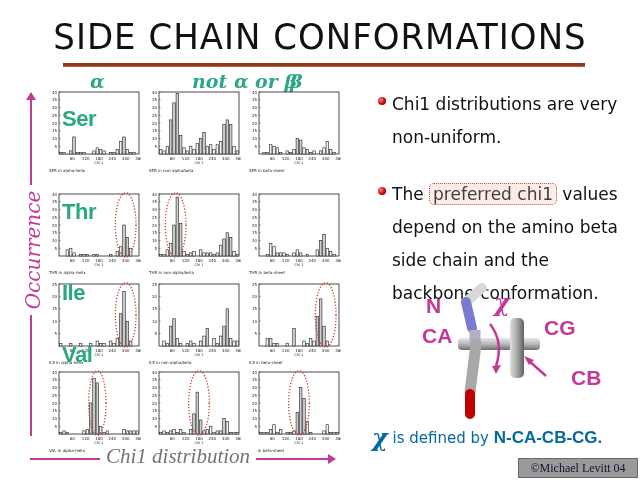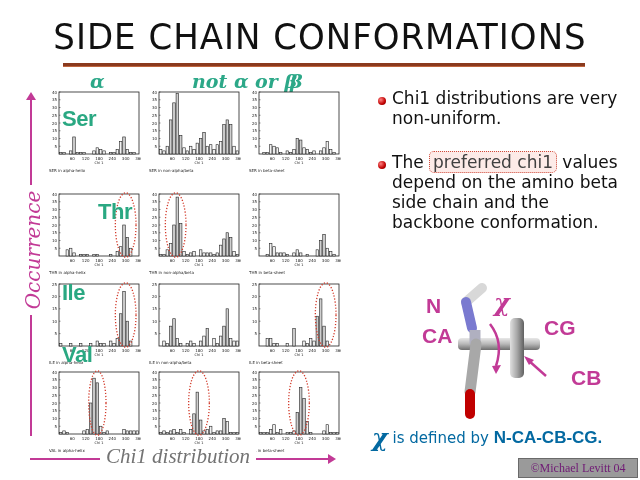--- a/index.html
+++ b/index.html
@@ -46,42 +46,42 @@
   .chi-arrow {
     position: absolute; left: 328px; top: 454px; width: 0; height: 0;
     border-top: 5px solid transparent; border-bottom: 5px solid transparent; border-left: 8px solid #c23a96;
   }
   .chi-label {
     position: absolute; left: 100px; top: 444px; padding: 0 6px; background: #fff;
     color: #737373; font-family: Liberation Serif, serif; font-size: 21px; font-style: italic;
   }
 
   .bullets { position: absolute; left: 378px; top: 88px; width: 258px; }
-  .bullet { position: relative; padding-left: 14px; font-family: "DejaVu Sans", sans-serif; font-size: 17px; line-height: 20px; color: #111; }
+  .bullet { position: relative; padding-left: 14px; font-family: "DejaVu Sans", sans-serif; font-size: 17px; line-height: 33px; color: #111; }
   .bullet + .bullet { margin-top: 24px; }
   .bullet .dot {
     position: absolute; left: 0; top: 9px; width: 8px; height: 8px; border-radius: 50%;
     background: radial-gradient(circle at 35% 35%, #ff8080, #c00000 60%, #700000);
   }
   .hl {
     border: 1.5px dotted #d04a3a; background: #fdebe8; border-radius: 5px; padding: 0 3px; color: #404040;
   }
 
   .molecule { position: absolute; left: 400px; top: 280px; width: 200px; height: 150px; }
   .mol-label { position: absolute; font-family: "Liberation Sans", sans-serif; font-weight: bold; color: #c23a96; font-size: 21px; }
   .chi-sym { position: absolute; font-family: "DejaVu Serif", serif; font-style: italic; font-weight: bold; color: #c23a96; font-size: 24px; }
 
   .definition { position: absolute; left: 372px; top: 423px; font-size: 16px; color: #0369a1; white-space: nowrap; }
   .definition .chi { font-family: "DejaVu Serif", serif; font-style: italic; font-weight: bold; font-size: 24px; vertical-align: -3px; }
   .definition .cur { font-family: "DejaVu Sans", sans-serif; font-size: 15px; }
   .definition .atoms { font-family: "Liberation Sans", sans-serif; font-weight: bold; font-size: 17px; }
 
   .credit {
     position: absolute; left: 518px; top: 458px; width: 120px; height: 20px; background: #9a9a9a;
-    border: 1px solid #6a6a6a; color: #701a75; font-family: "Liberation Serif", serif; font-size: 12px;
+    border: 1px solid #6a6a6a; color: #0f172a; font-family: "Liberation Serif", serif; font-size: 12px;
     text-align: center; line-height: 18px;
   }
 </style>
 </head>
 <body>
 
 <div class="title">SIDE CHAIN CONFORMATIONS</div>
 <div class="title-rule"></div>
 
 <div class="col-header" style="left:90px;">α</div>
@@ -646,21 +646,21 @@
         <text x="80.66666666666667" y="71.5" font-size="4" text-anchor="middle" fill="#222">300</text>
         <text x="94" y="71.5" font-size="4" text-anchor="middle" fill="#222">360</text>
         <text x="54" y="76" font-size="3.5" text-anchor="middle" fill="#222">Chi 1</text>
         <ellipse cx="54" cy="35" rx="10.333333333333332" ry="32.24" fill="none" stroke="#d23a2a" stroke-width="1.3" stroke-dasharray="1.2 1.8"></ellipse>
       </svg>
       <div class="panel-caption">VAL in beta-sheet</div>
     </div>
   </div>
 
 <div class="row-label" style="left:62px; top:94px;margin-top:12px;">Ser</div>
-<div class="row-label" style="left:62px; top:199px;margin-left:36px;">Thr</div>
+<div class="row-label" style="left:62px; top:199px;">Thr</div>
 <div class="row-label" style="left:62px; top:280px;">Ile</div>
 <div class="row-label" style="left:62px; top:342px;">Val</div>
 
 <div class="occ-axis"></div>
 <div class="occ-arrow"></div>
 <div class="occ-label">Occurrence</div>
 
 <div class="chi-axis"></div>
 <div class="chi-arrow"></div>
 <div class="chi-label">Chi1 distribution</div>

